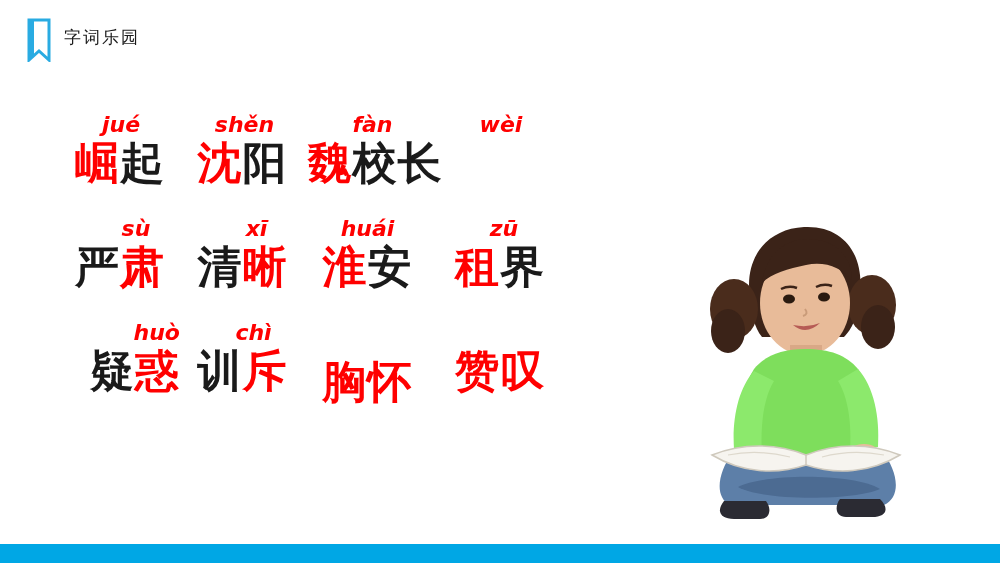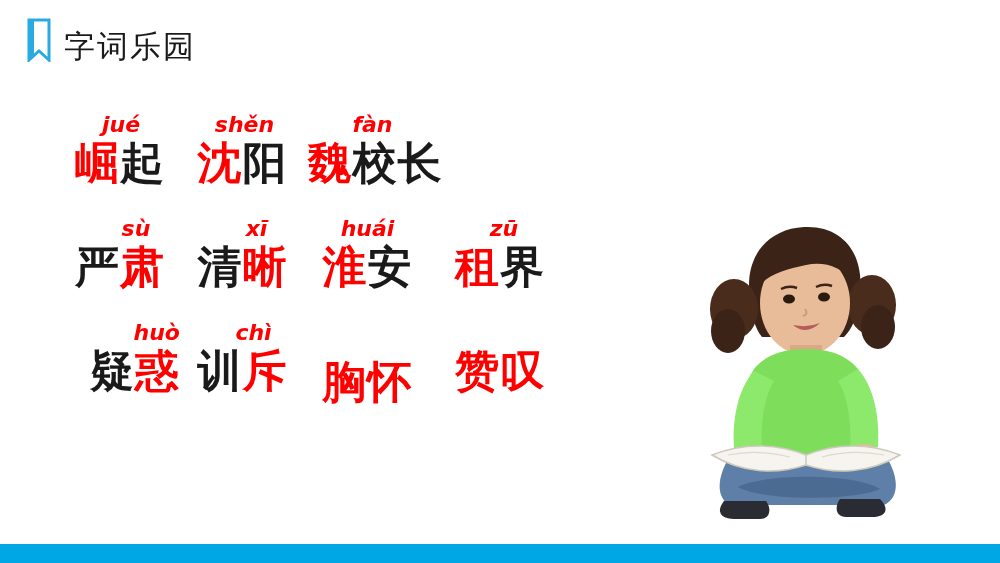--- a/index.html
+++ b/index.html
@@ -35,21 +35,21 @@
     left: 26px;
     top: 18px;
     width: 26px;
     height: 44px;
   }
   .bookmark svg { display: block; }
   .header-title {
     position: absolute;
     left: 64px;
     top: 26px;
-    font-size: 31px;
+    font-size: 17px;
     color: #1a1a1a;
     letter-spacing: 2px;
     font-family: "DejaVu Sans", "Liberation Sans", sans-serif;
     white-space: nowrap;
   }
 
   
   .words {
     position: absolute;
     left: 60px;
@@ -170,20 +170,23 @@
       <div class="pinyin-line">
         <div class="cell c0">
             <div class="pinyin p0">jué</div>
           </div>
         <div class="cell c1">
             <div class="pinyin p1">shěn</div>
           </div>
         <div class="cell c2">
             <div class="pinyin p2">fàn</div>
           </div>
+        <div class="cell c3">
+            <div class="pinyin p3">wèi</div>
+          </div>
       </div>
       <div class="hanzi-line">
         <div class="cell c0">
             <div class="hanzi"><span class="r">崛</span><span>起</span></div>
           </div>
         <div class="cell c1">
             <div class="hanzi"><span class="r">沈</span><span>阳</span></div>
           </div>
         <div class="cell c3">
             <div class="hanzi"><span class="r">魏</span><span>校</span><span>长</span></div>

